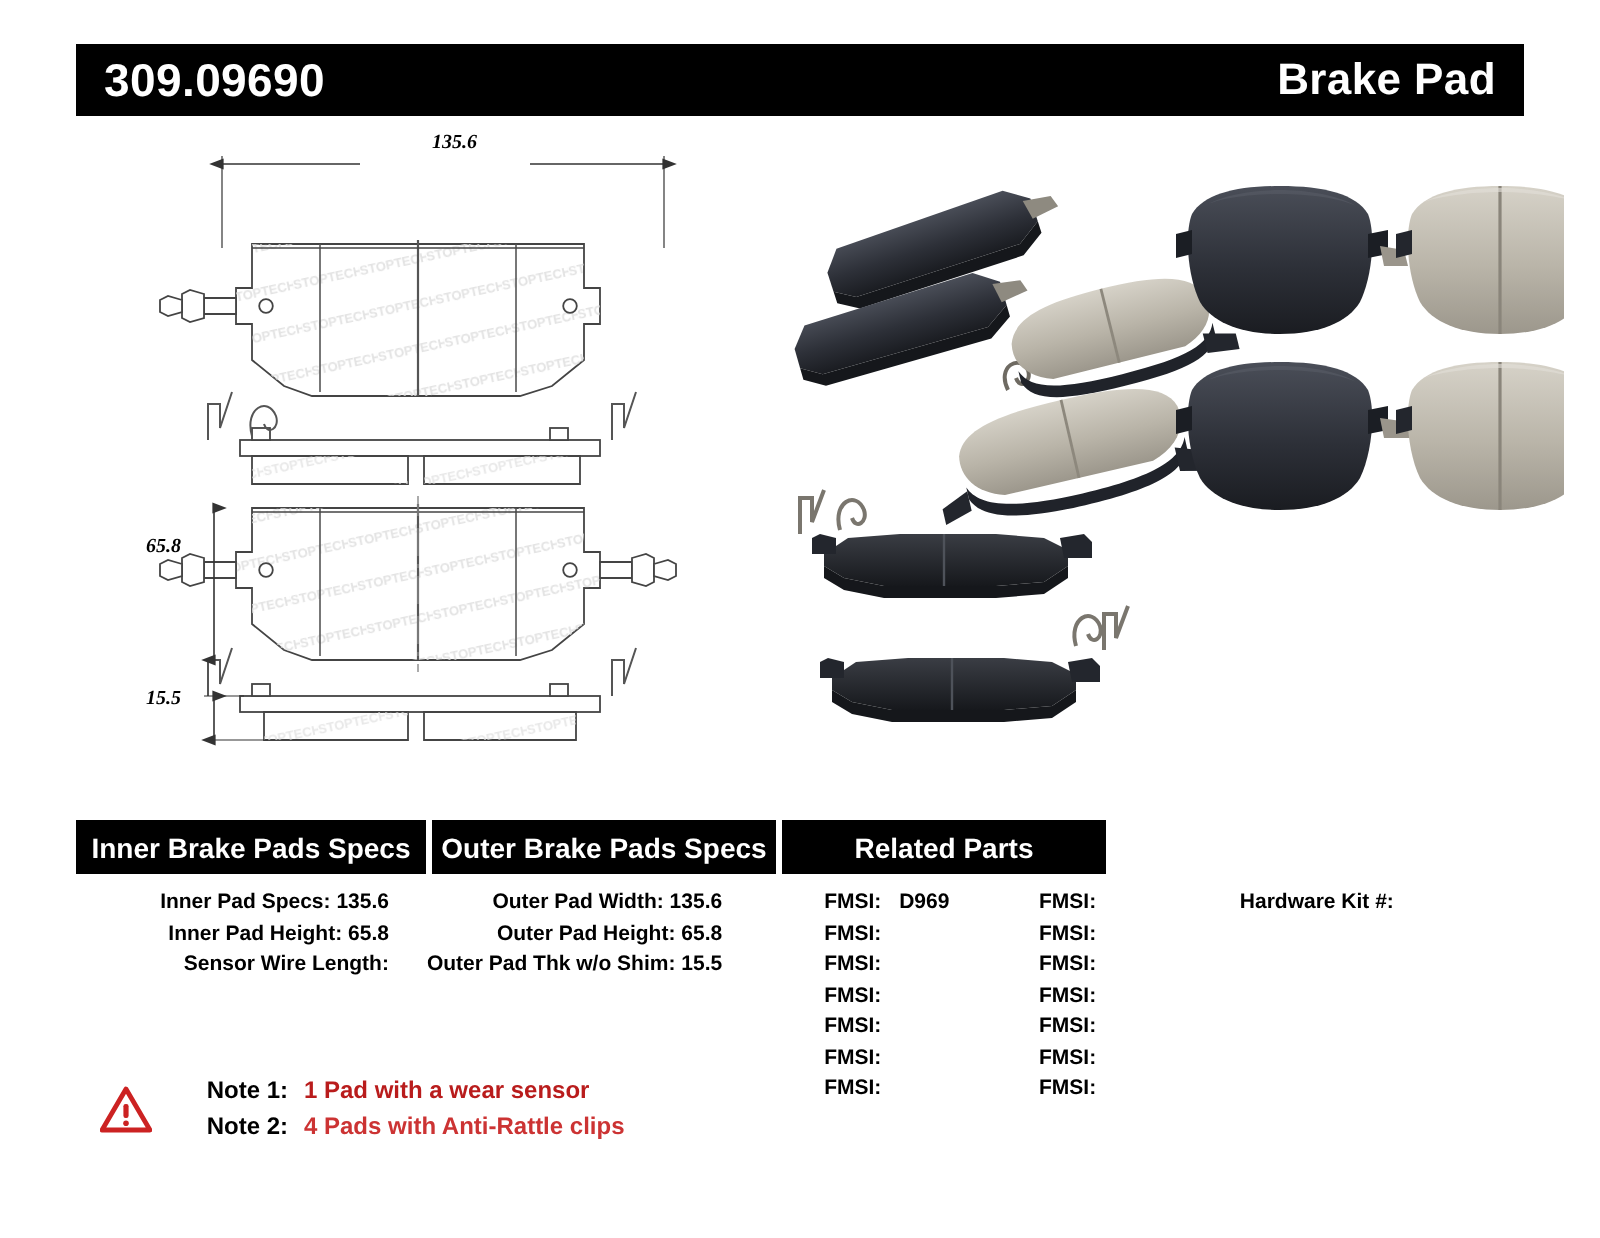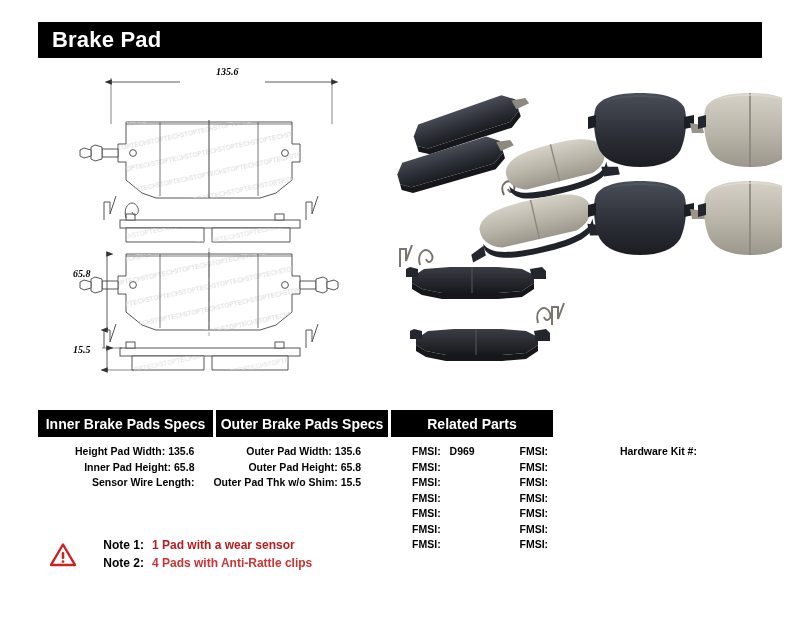--- a/index.html
+++ b/index.html
@@ -185,20 +185,21 @@
     font-size: 12px;
     font-weight: bold;
   }
 </style>
 </head>
 <body>
 
 <div class="page">
 
   <div class="header-bar">
+    <span class="header-part-number">309.09690</span>
     <span class="header-title">Brake Pad</span>
   </div>
 
   <div class="drawing-area">
     <svg width="340" height="320" viewBox="0 0 340 320">
       <defs>
         <pattern id="wm" width="34" height="22" patternUnits="userSpaceOnUse" patternTransform="rotate(-12)">
           <text x="0" y="11" font-family="Liberation Sans, sans-serif" font-size="6.5" font-weight="bold" fill="#dedede">STOPTECH</text>
         </pattern>
         <marker id="arrL" markerWidth="9" markerHeight="7" refX="8" refY="3.5" orient="auto">
@@ -433,21 +434,21 @@
     <div class="table-header-row">
       <div class="th th-inner">Inner Brake Pads Specs</div>
       <div class="th th-outer">Outer Brake Pads Specs</div>
       <div class="th th-rel">Related Parts</div>
     </div>
 
     <div class="table-body-row">
 
       <div class="tc tc-inner">
         <div class="spec-line">
-          <span>Height Pad Width:</span>
+          <span>Inner Pad Specs:</span>
           <span class="val">135.6</span>
         </div>
         <div class="spec-line">
           <span>Inner Pad Height:</span>
           <span class="val">65.8</span>
         </div>
         <div class="spec-line">
           <span>Sensor Wire Length:</span>
           <span class="val"></span>
         </div>

